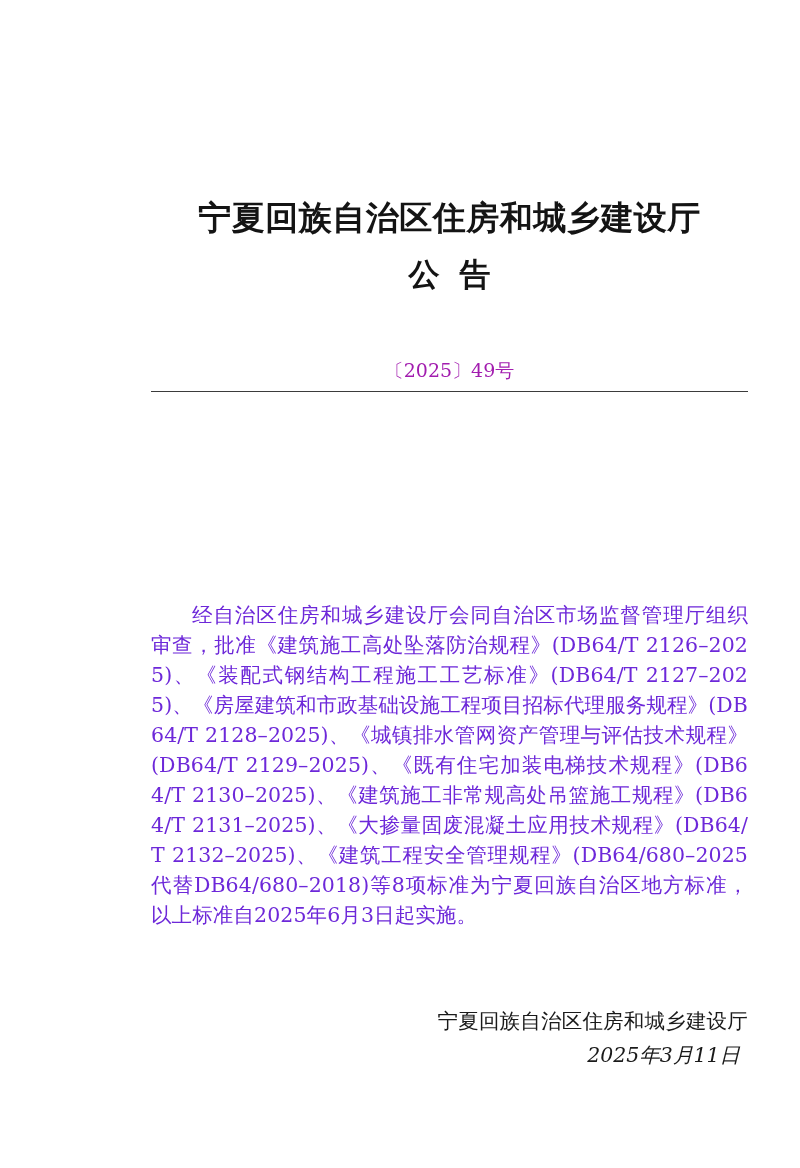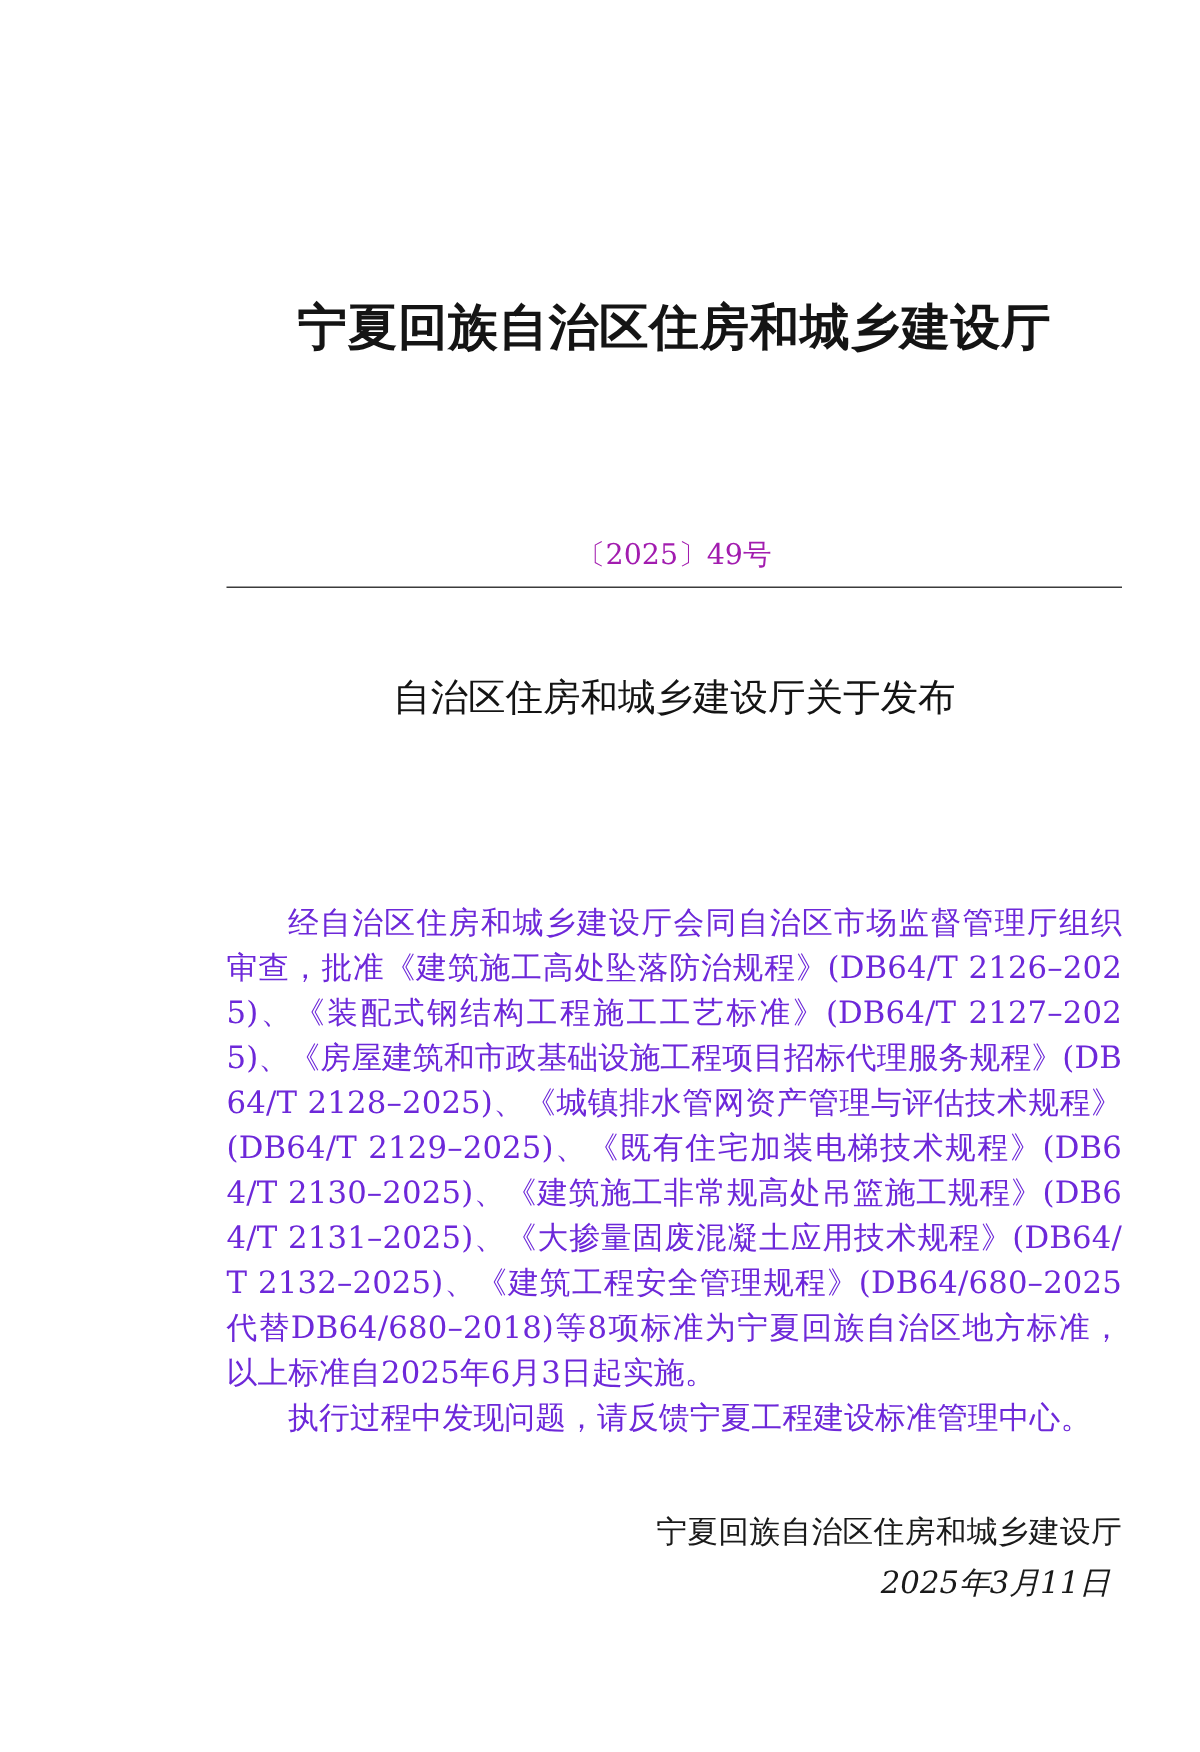--- a/index.html
+++ b/index.html
@@ -134,33 +134,32 @@
     font-style: italic;
   }
 </style>
 </head>
 <body>
 
 <div class="page">
 
   <div class="masthead">
     <div class="org-title">宁夏回族自治区住房和城乡建设厅</div>
+    <div class="doc-type">公告</div>
   </div>
 
   <div class="doc-number">〔2025〕49号</div>
 
   <div class="masthead-rule"></div>
 
   <div class="subtitle">
-    <div>自治区住房和城乡建设厅关于发布</div>
   </div>
 
   <div class="body-block">
     <p class="body-para">经自治区住房和城乡建设厅会同自治区市场监督管理厅组织审查，批准《建筑施工高处坠落防治规程》(DB64/T 2126–2025)、《装配式钢结构工程施工工艺标准》(DB64/T 2127–2025)、《房屋建筑和市政基础设施工程项目招标代理服务规程》(DB64/T 2128–2025)、《城镇排水管网资产管理与评估技术规程》(DB64/T 2129–2025)、《既有住宅加装电梯技术规程》(DB64/T 2130–2025)、《建筑施工非常规高处吊篮施工规程》(DB64/T 2131–2025)、《大掺量固废混凝土应用技术规程》(DB64/T 2132–2025)、《建筑工程安全管理规程》(DB64/680–2025代替DB64/680–2018)等8项标准为宁夏回族自治区地方标准，以上标准自2025年6月3日起实施。</p>
-    <p class="body-para">执行过程中发现问题，请反馈宁夏工程建设标准管理中心。</p>
   </div>
 
   <div class="signature">
     <div class="sig-org">宁夏回族自治区住房和城乡建设厅</div>
     <div class="sig-date">2025年3月11日</div>
   </div>
 
 </div>
 
 </body></html>

